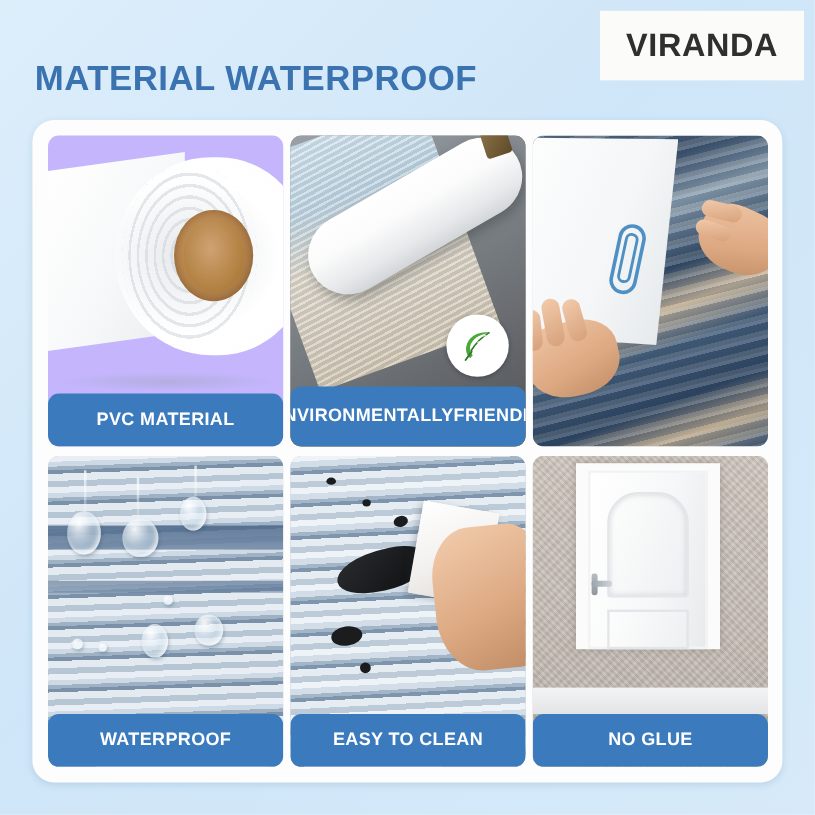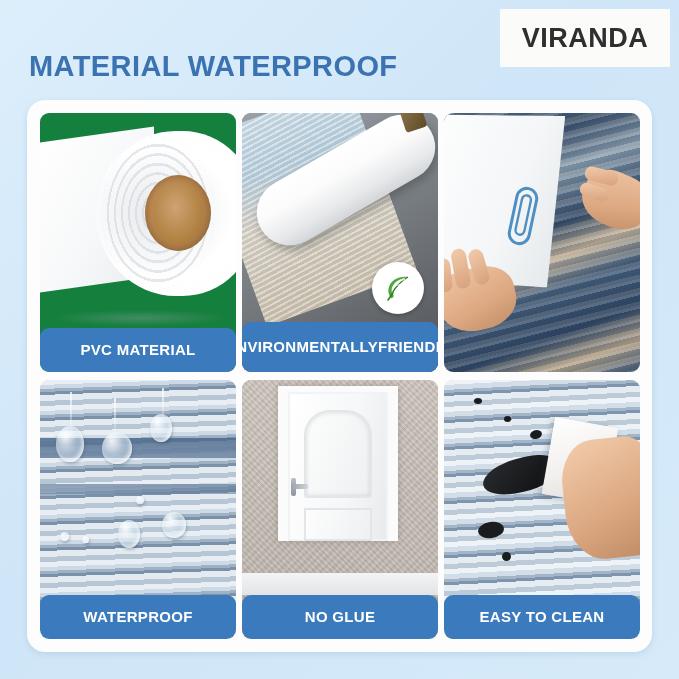--- a/index.html
+++ b/index.html
@@ -42,21 +42,21 @@
   .label{
     position:absolute;left:0;right:0;bottom:0;height:44px;
     background:#3b7bbd;border-radius:9px;
     display:flex;align-items:center;justify-content:center;text-align:center;
     color:#ffffff;font-weight:bold;font-size:15px;letter-spacing:.3px;
     line-height:1.06;padding:0 4px;box-sizing:border-box;
   }
   .label.two-line{height:50px;font-size:15px;}
 
   
-  .t1{background:#15803d;}
+  .t1{background:#c4b5fd;}
   .roll-sheet{
     position:absolute;left:-6px;top:22px;width:120px;height:150px;
     background:linear-gradient(120deg,#ffffff 0%,#f7f8f9 55%,#e9ecef 100%);
     transform:skewY(-8deg);
   }
   .roll-body{
     position:absolute;left:56px;top:18px;width:160px;height:165px;
     background:
       radial-gradient(ellipse at 38% 50%, #e4e7ea 0%, #eff1f3 22%, #ffffff 55%, #fdfdfd 100%);
     border-radius:50% 46% 46% 50%;
@@ -344,45 +344,45 @@
           <div class="drop" style="left:110px;top:34px;width:22px;height:28px;"></div>
           <div class="drop" style="left:78px;top:140px;width:22px;height:28px;"></div>
           <div class="drop" style="left:122px;top:132px;width:24px;height:26px;"></div>
           <div class="drop" style="left:20px;top:152px;width:9px;height:9px;"></div>
           <div class="drop" style="left:42px;top:156px;width:7px;height:7px;"></div>
           <div class="drop" style="left:96px;top:116px;width:8px;height:8px;"></div>
         </div>
         <div class="label">WATERPROOF</div>
       </div>
 
+      <div class="tile t5">
+        <div class="photo">
+          <div class="ec-wood"></div>
+          <div class="stain stain-big"></div>
+          <div class="stain" style="left:34px;top:142px;width:26px;height:16px;transform:rotate(-8deg);"></div>
+          <div class="stain" style="left:58px;top:172px;width:9px;height:9px;"></div>
+          <div class="stain" style="left:30px;top:18px;width:8px;height:6px;"></div>
+          <div class="stain" style="left:60px;top:36px;width:7px;height:6px;"></div>
+          <div class="stain" style="left:86px;top:50px;width:12px;height:9px;transform:rotate(-14deg);"></div>
+          <div class="ec-cloth"></div>
+          <div class="ec-hand"></div>
+        </div>
+        <div class="label">EASY TO CLEAN</div>
+      </div>
+
       <div class="tile t6">
         <div class="photo">
           <div class="ng-wall"></div>
           <div class="ng-wall-tex"></div>
           <div class="ng-base"></div>
           <div class="ng-frame"></div>
           <div class="ng-door"></div>
           <div class="ng-panel-top"></div>
           <div class="ng-panel-bot"></div>
           <div class="ng-handle-v"></div>
           <div class="ng-handle"></div>
         </div>
         <div class="label">NO GLUE</div>
       </div>
 
-      <div class="tile t5">
-        <div class="photo">
-          <div class="ec-wood"></div>
-          <div class="stain stain-big"></div>
-          <div class="stain" style="left:34px;top:142px;width:26px;height:16px;transform:rotate(-8deg);"></div>
-          <div class="stain" style="left:58px;top:172px;width:9px;height:9px;"></div>
-          <div class="stain" style="left:30px;top:18px;width:8px;height:6px;"></div>
-          <div class="stain" style="left:60px;top:36px;width:7px;height:6px;"></div>
-          <div class="stain" style="left:86px;top:50px;width:12px;height:9px;transform:rotate(-14deg);"></div>
-          <div class="ec-cloth"></div>
-          <div class="ec-hand"></div>
-        </div>
-        <div class="label">EASY TO CLEAN</div>
-      </div>
-
     </div>
   </div>
 </div>
 
 </body></html>

